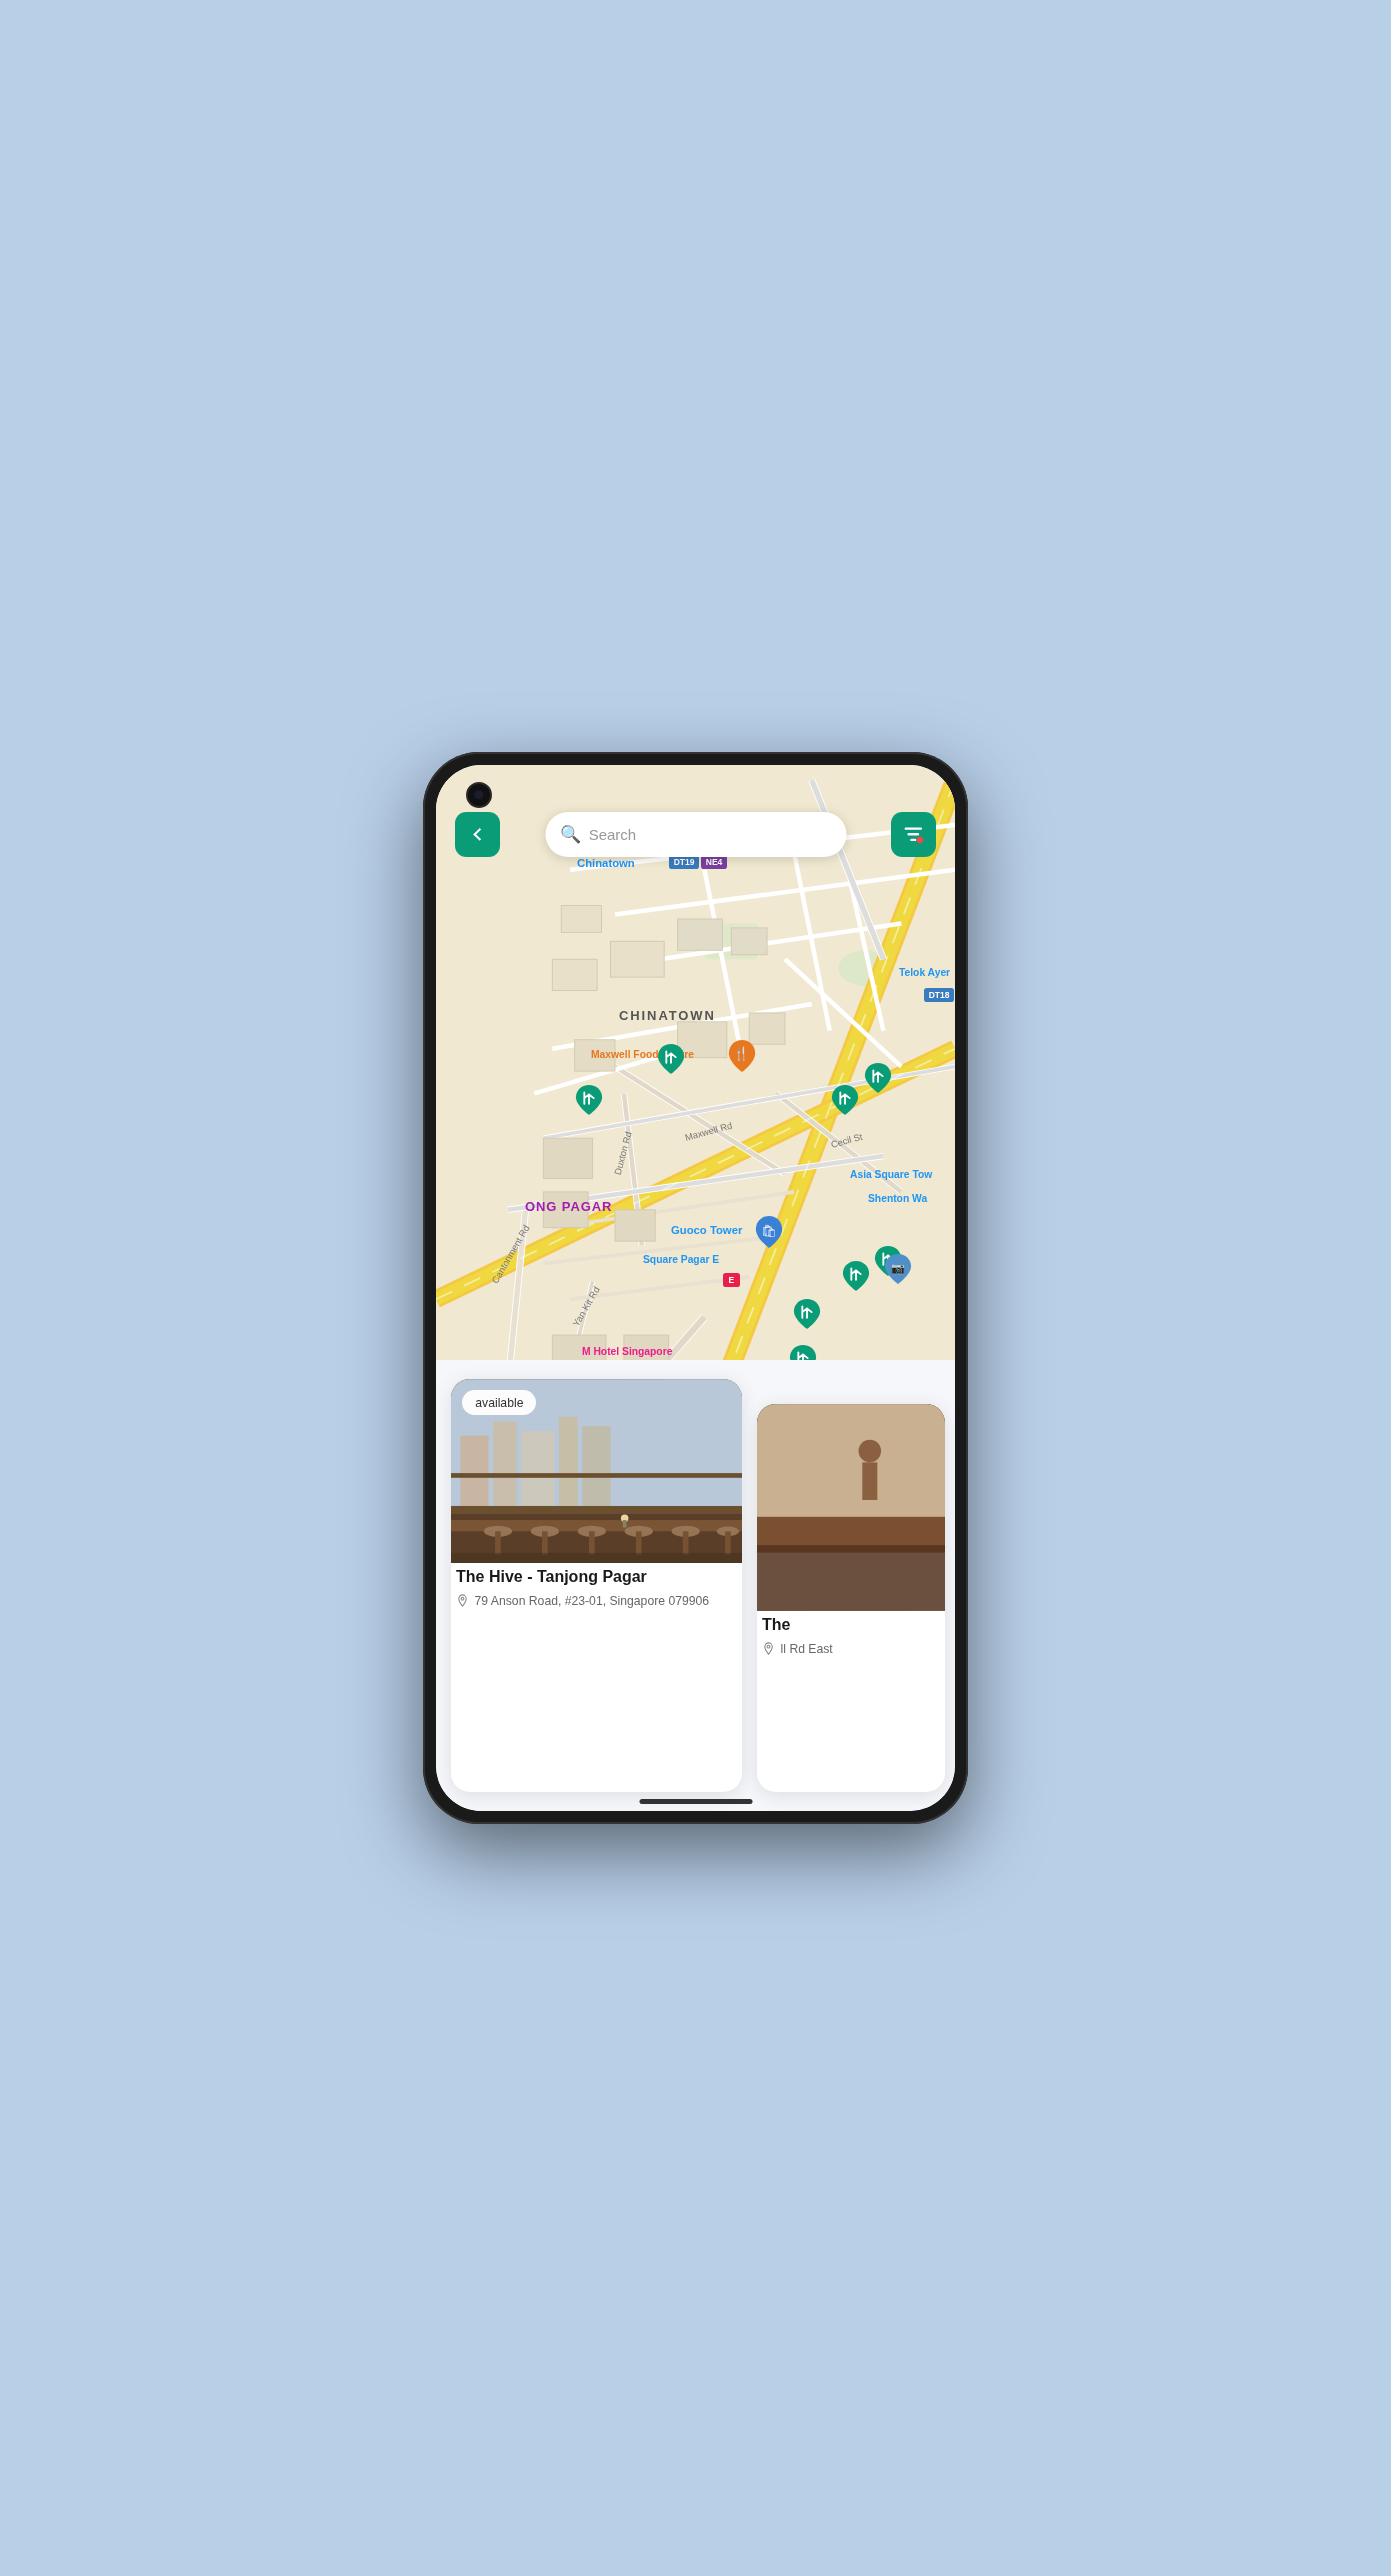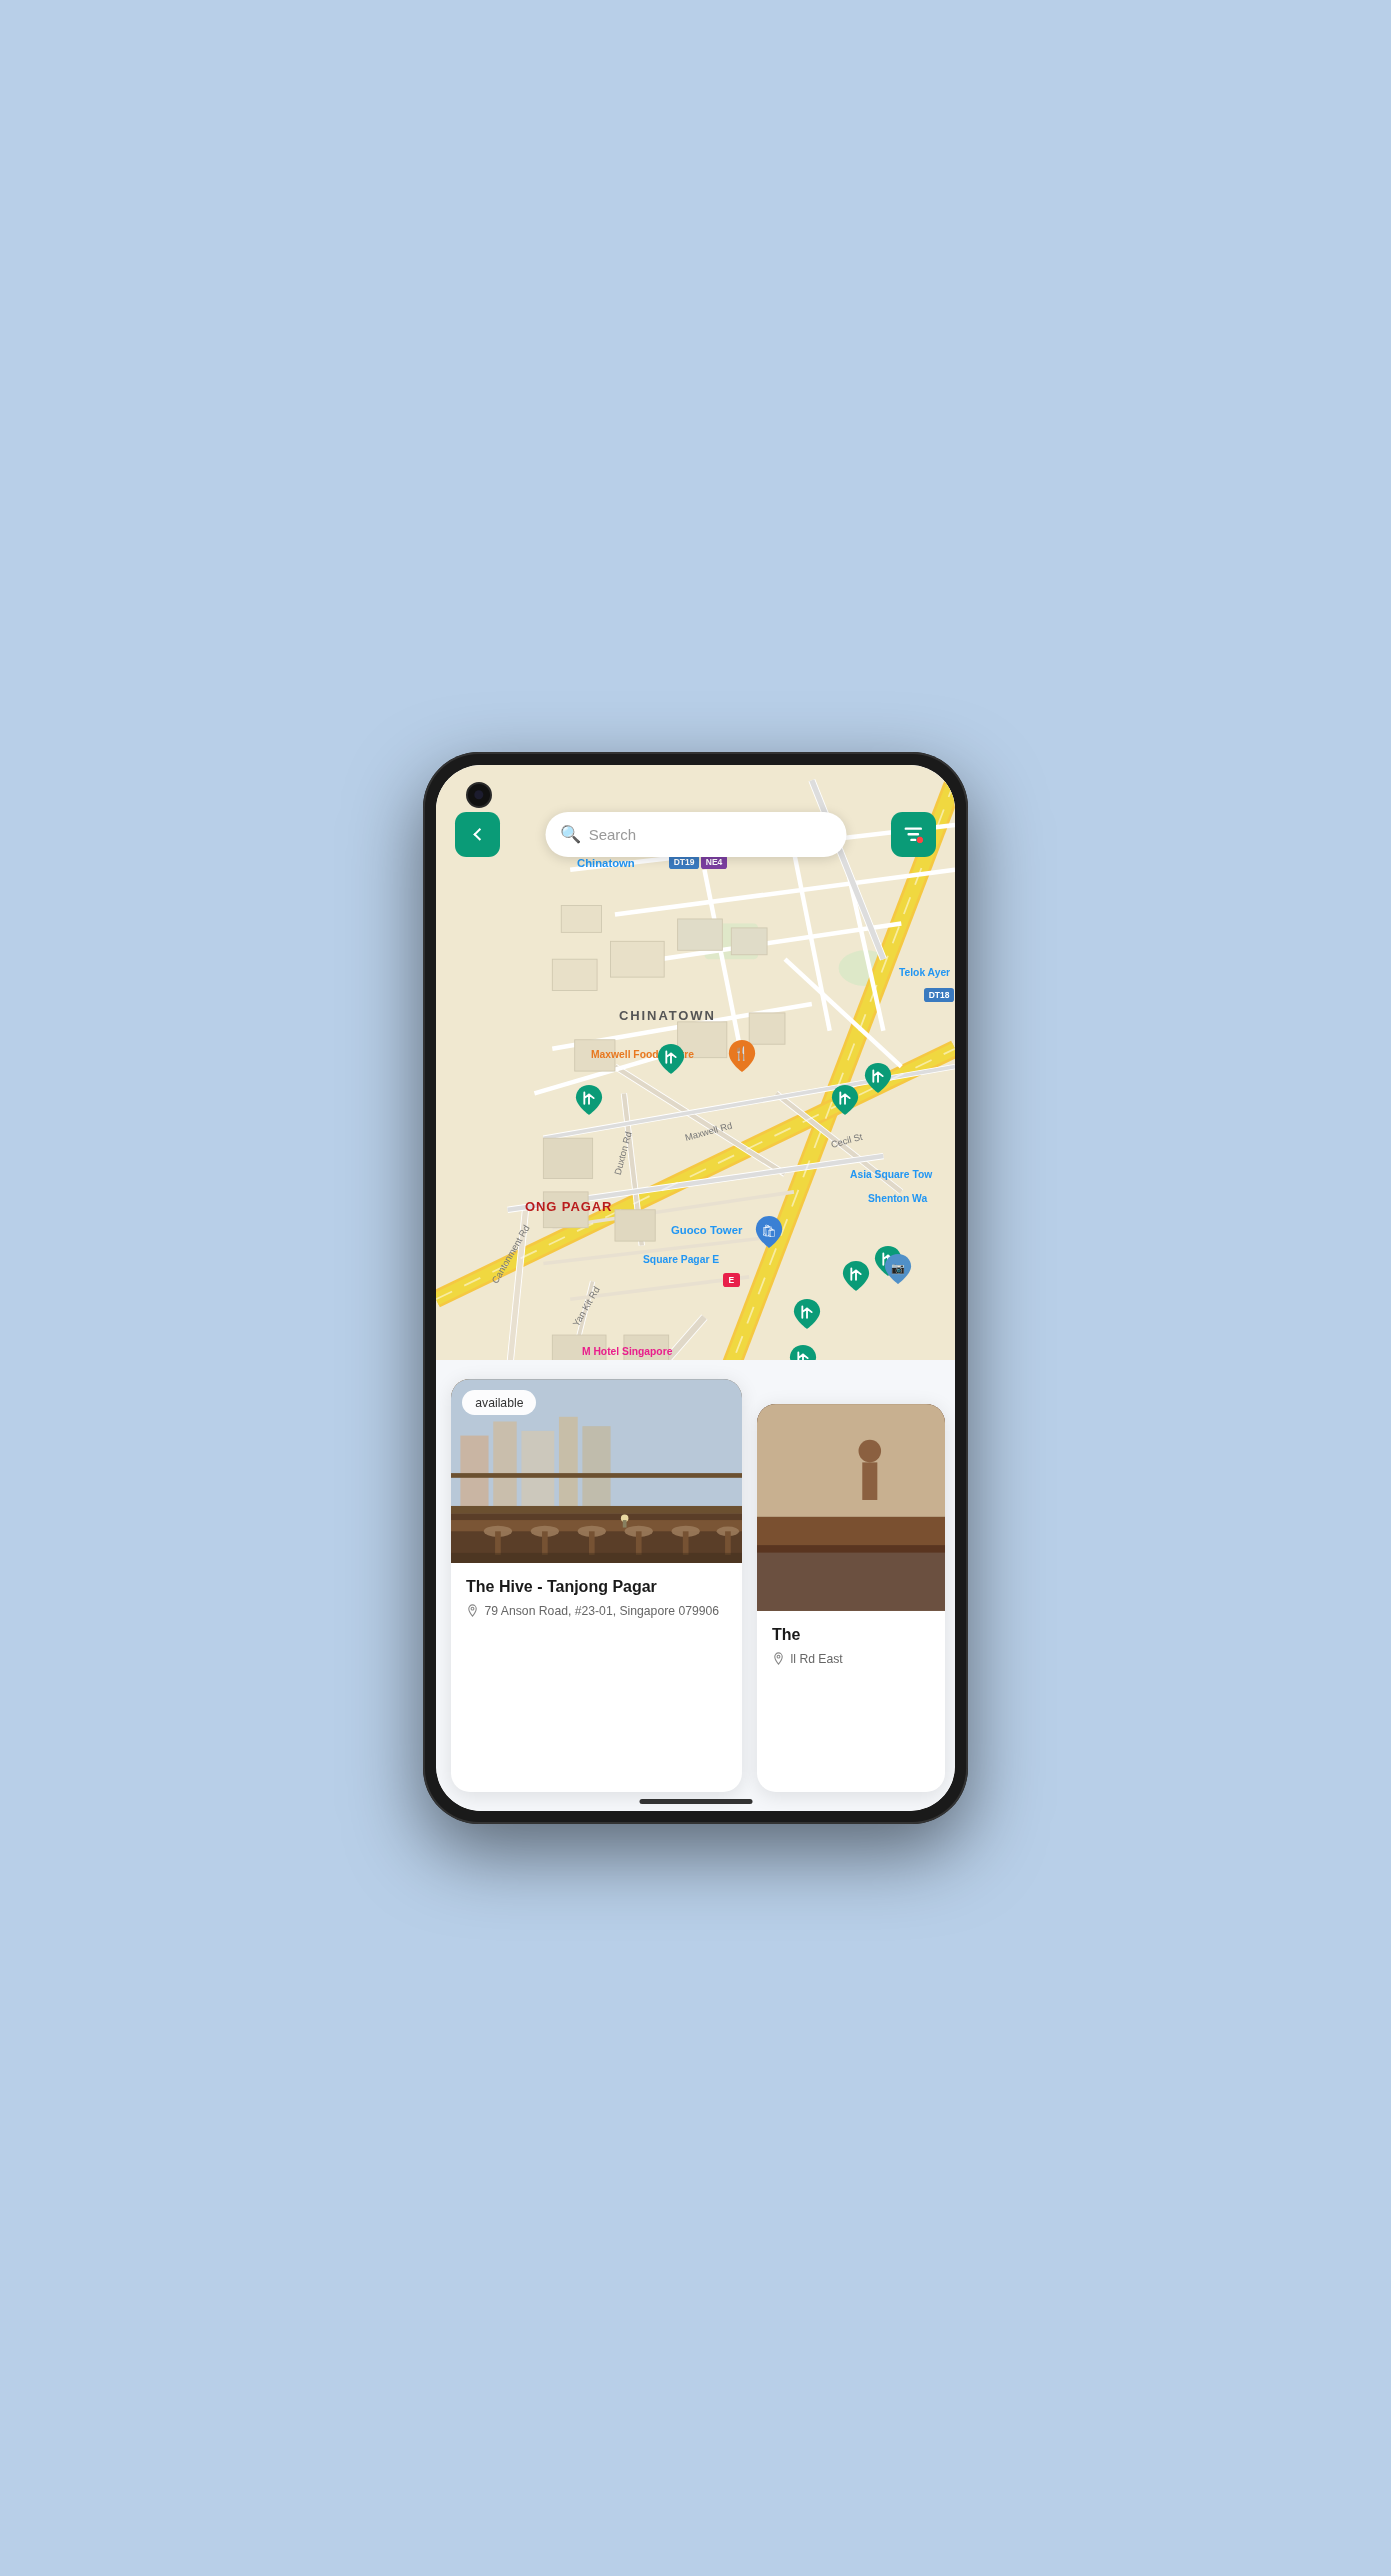--- a/index.html
+++ b/index.html
@@ -166,21 +166,21 @@
       left: 11.3px;
       background: rgba(255,255,255,0.95);
       color: #333;
       padding: 5.6px 13px;
       border-radius: 19px;
       font-size: 12.2px;
       font-weight: 500;
       z-index: 5;
     }
     .card-info {
-      padding: 15px;
+      padding: 5px;
     }
     .venue-name {
       font-size: 16px;
       font-weight: 700;
       color: #1a1a1a;
       margin-bottom: 7.5px;
     }
     .venue-addr {
       display: flex;
       align-items: center;
@@ -354,21 +354,21 @@
         <div style="position:absolute; top:404px; left:414px; color:#2196f3; font-size:10.3px; font-weight:600;">Asia Square Tow</div>
 
         <div style="position:absolute; top:428px; left:432px; color:#2196f3; font-size:10.3px; font-weight:600;">Shenton Wa</div>
 
         <div style="position:absolute; top:202px; left:463px; color:#2196f3; font-size:10.3px; font-weight:600;">Telok Ayer</div>
 
         <div style="position:absolute; top:219px; left:478px;padding-left:10px;">
           <span style="background:#3a7abf; color:#fff; font-size:8.5px; font-weight:700; padding:1.9px 4.7px; border-radius:2.8px;">DT18</span>
         </div>
 
-        <div style="position:absolute; top:434px; left:89px; font-size:13px; font-weight:800; color:#b91c1c; letter-spacing:0.9px;">ONG PAGAR</div>
+        <div style="position:absolute; top:434px; left:89px; font-size:13px; font-weight:800; color:#a21caf; letter-spacing:0.9px;">ONG PAGAR</div>
 
         <div style="position:absolute; top:512px; left:58px; color:#777; font-size:9.4px; transform:rotate(-60deg); transform-origin:left center;">Cantonment Rd</div>
         <div style="position:absolute; top:555px; left:139px; color:#777; font-size:9.4px; transform:rotate(-60deg); transform-origin:left center;">Yan Kit Rd</div>
         <div style="position:absolute; top:404px; left:181px; color:#777; font-size:9.4px; transform:rotate(-75deg); transform-origin:left center;">Duxton Rd</div>
         <div style="position:absolute; top:367px; left:249px; color:#777; font-size:9.4px; transform:rotate(-15deg); transform-origin:left center;">Maxwell Rd</div>
         <div style="position:absolute; top:374px; left:395px; color:#777; font-size:9.4px; transform:rotate(-15deg); transform-origin:left center;">Cecil St</div>
 
         <div style="position:absolute; top:273px; left:291px;">
           <svg width="30" height="36" viewBox="0 0 32 38">
             <path d="M16 2 C8 2 2 8 2 16 C2 26 16 36 16 36 C16 36 30 26 30 16 C30 8 24 2 16 2Z" fill="#e87820"></path>

